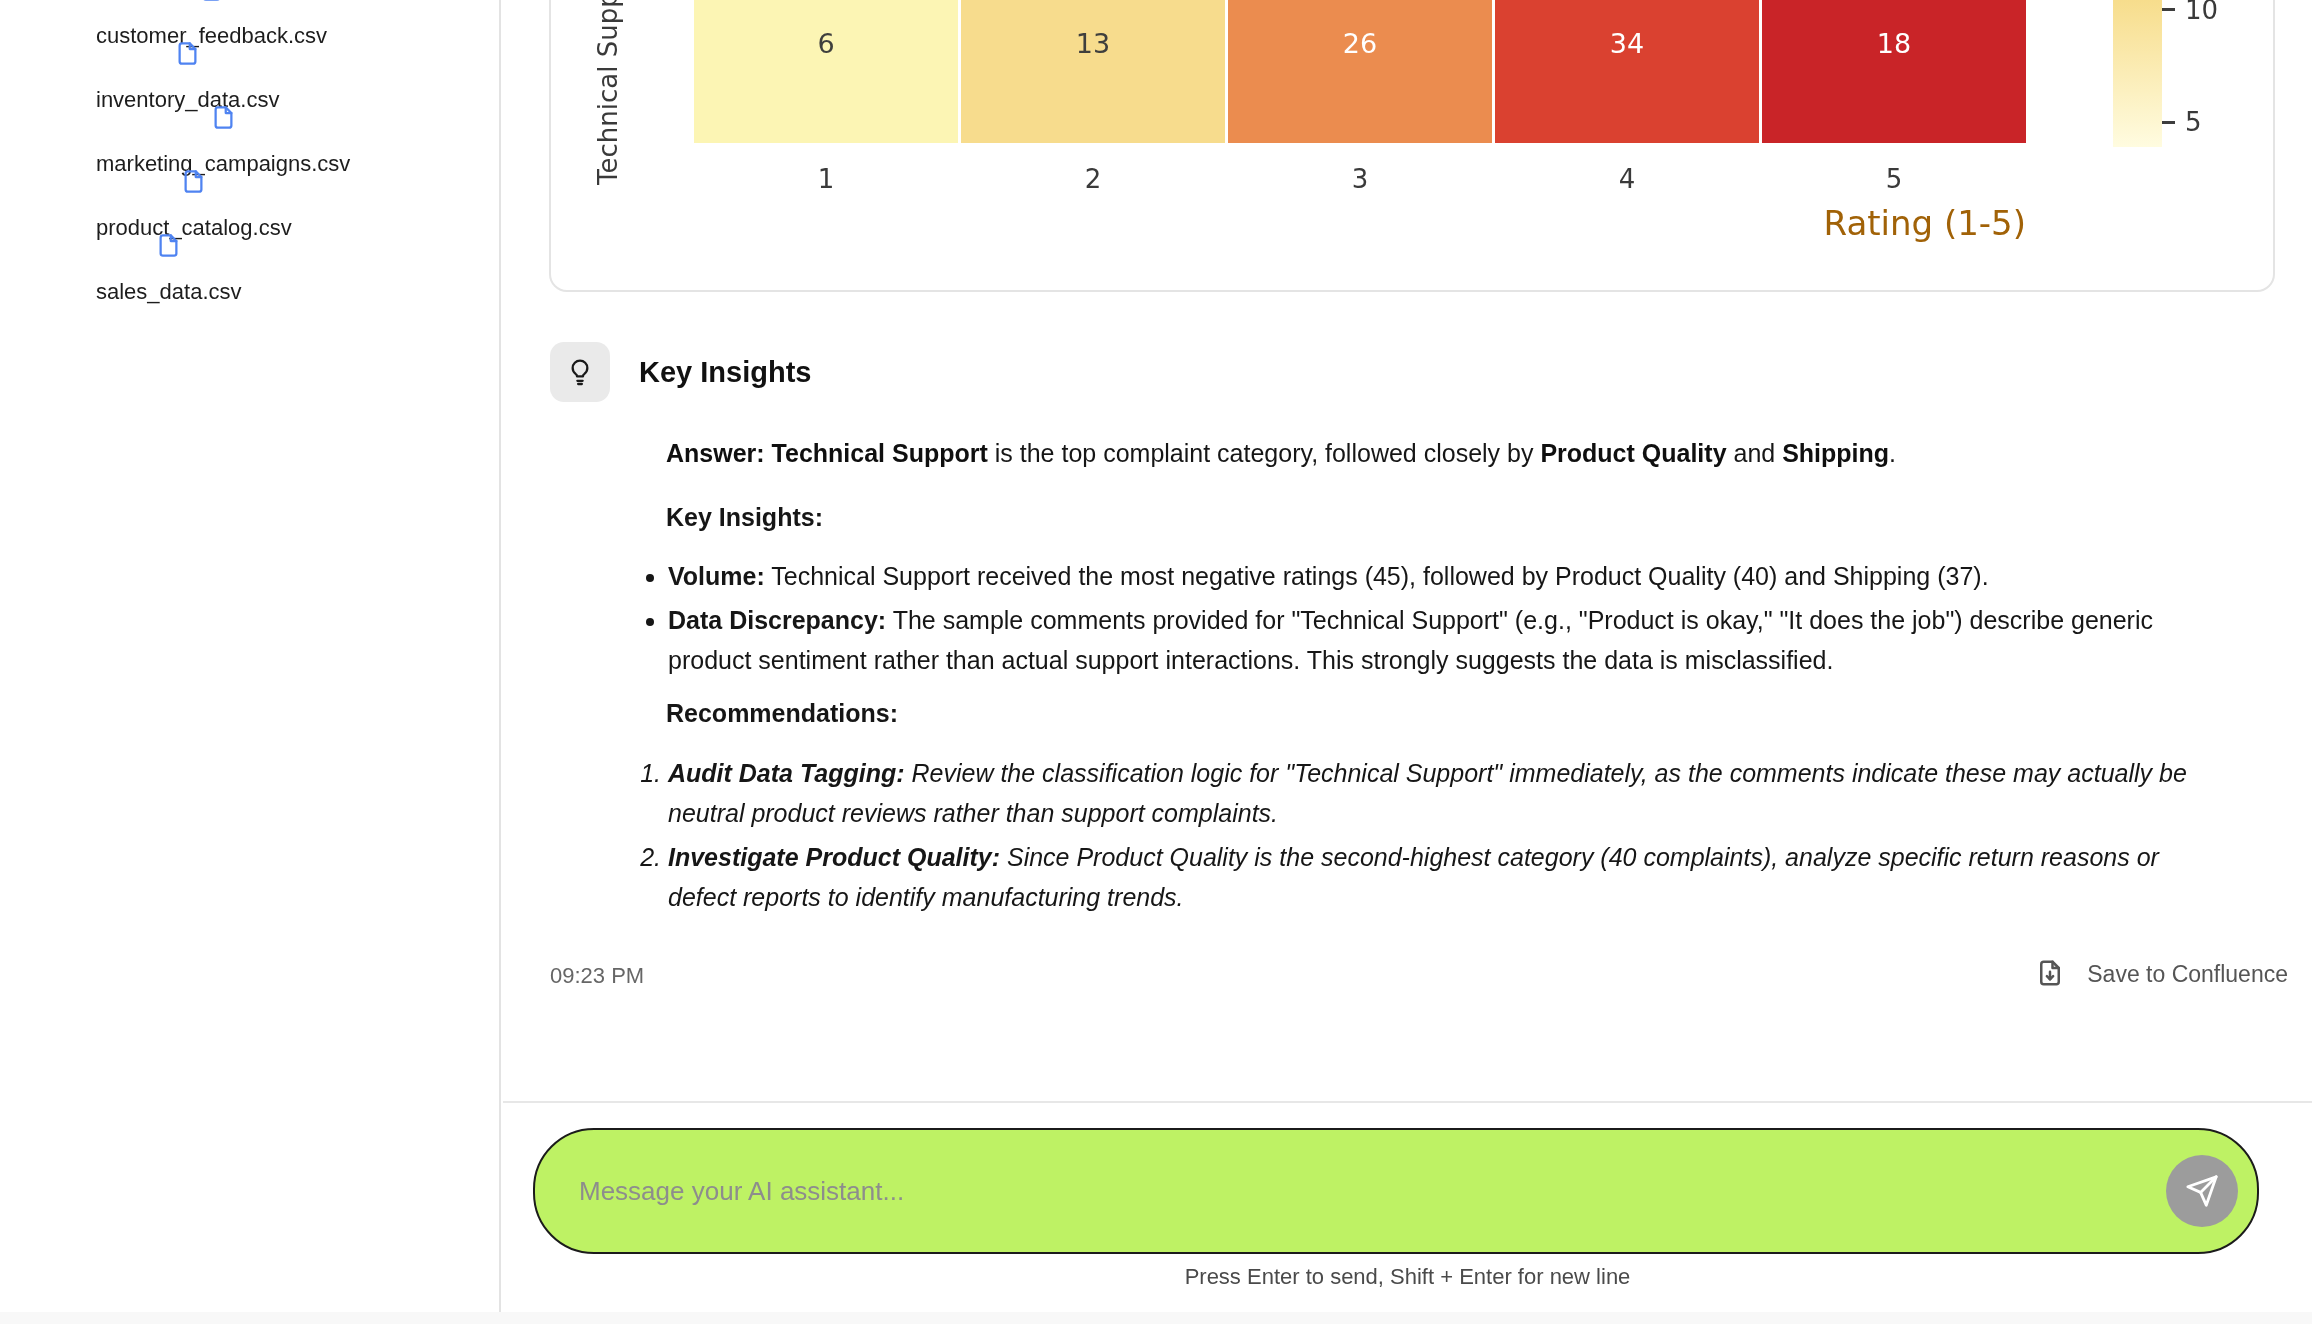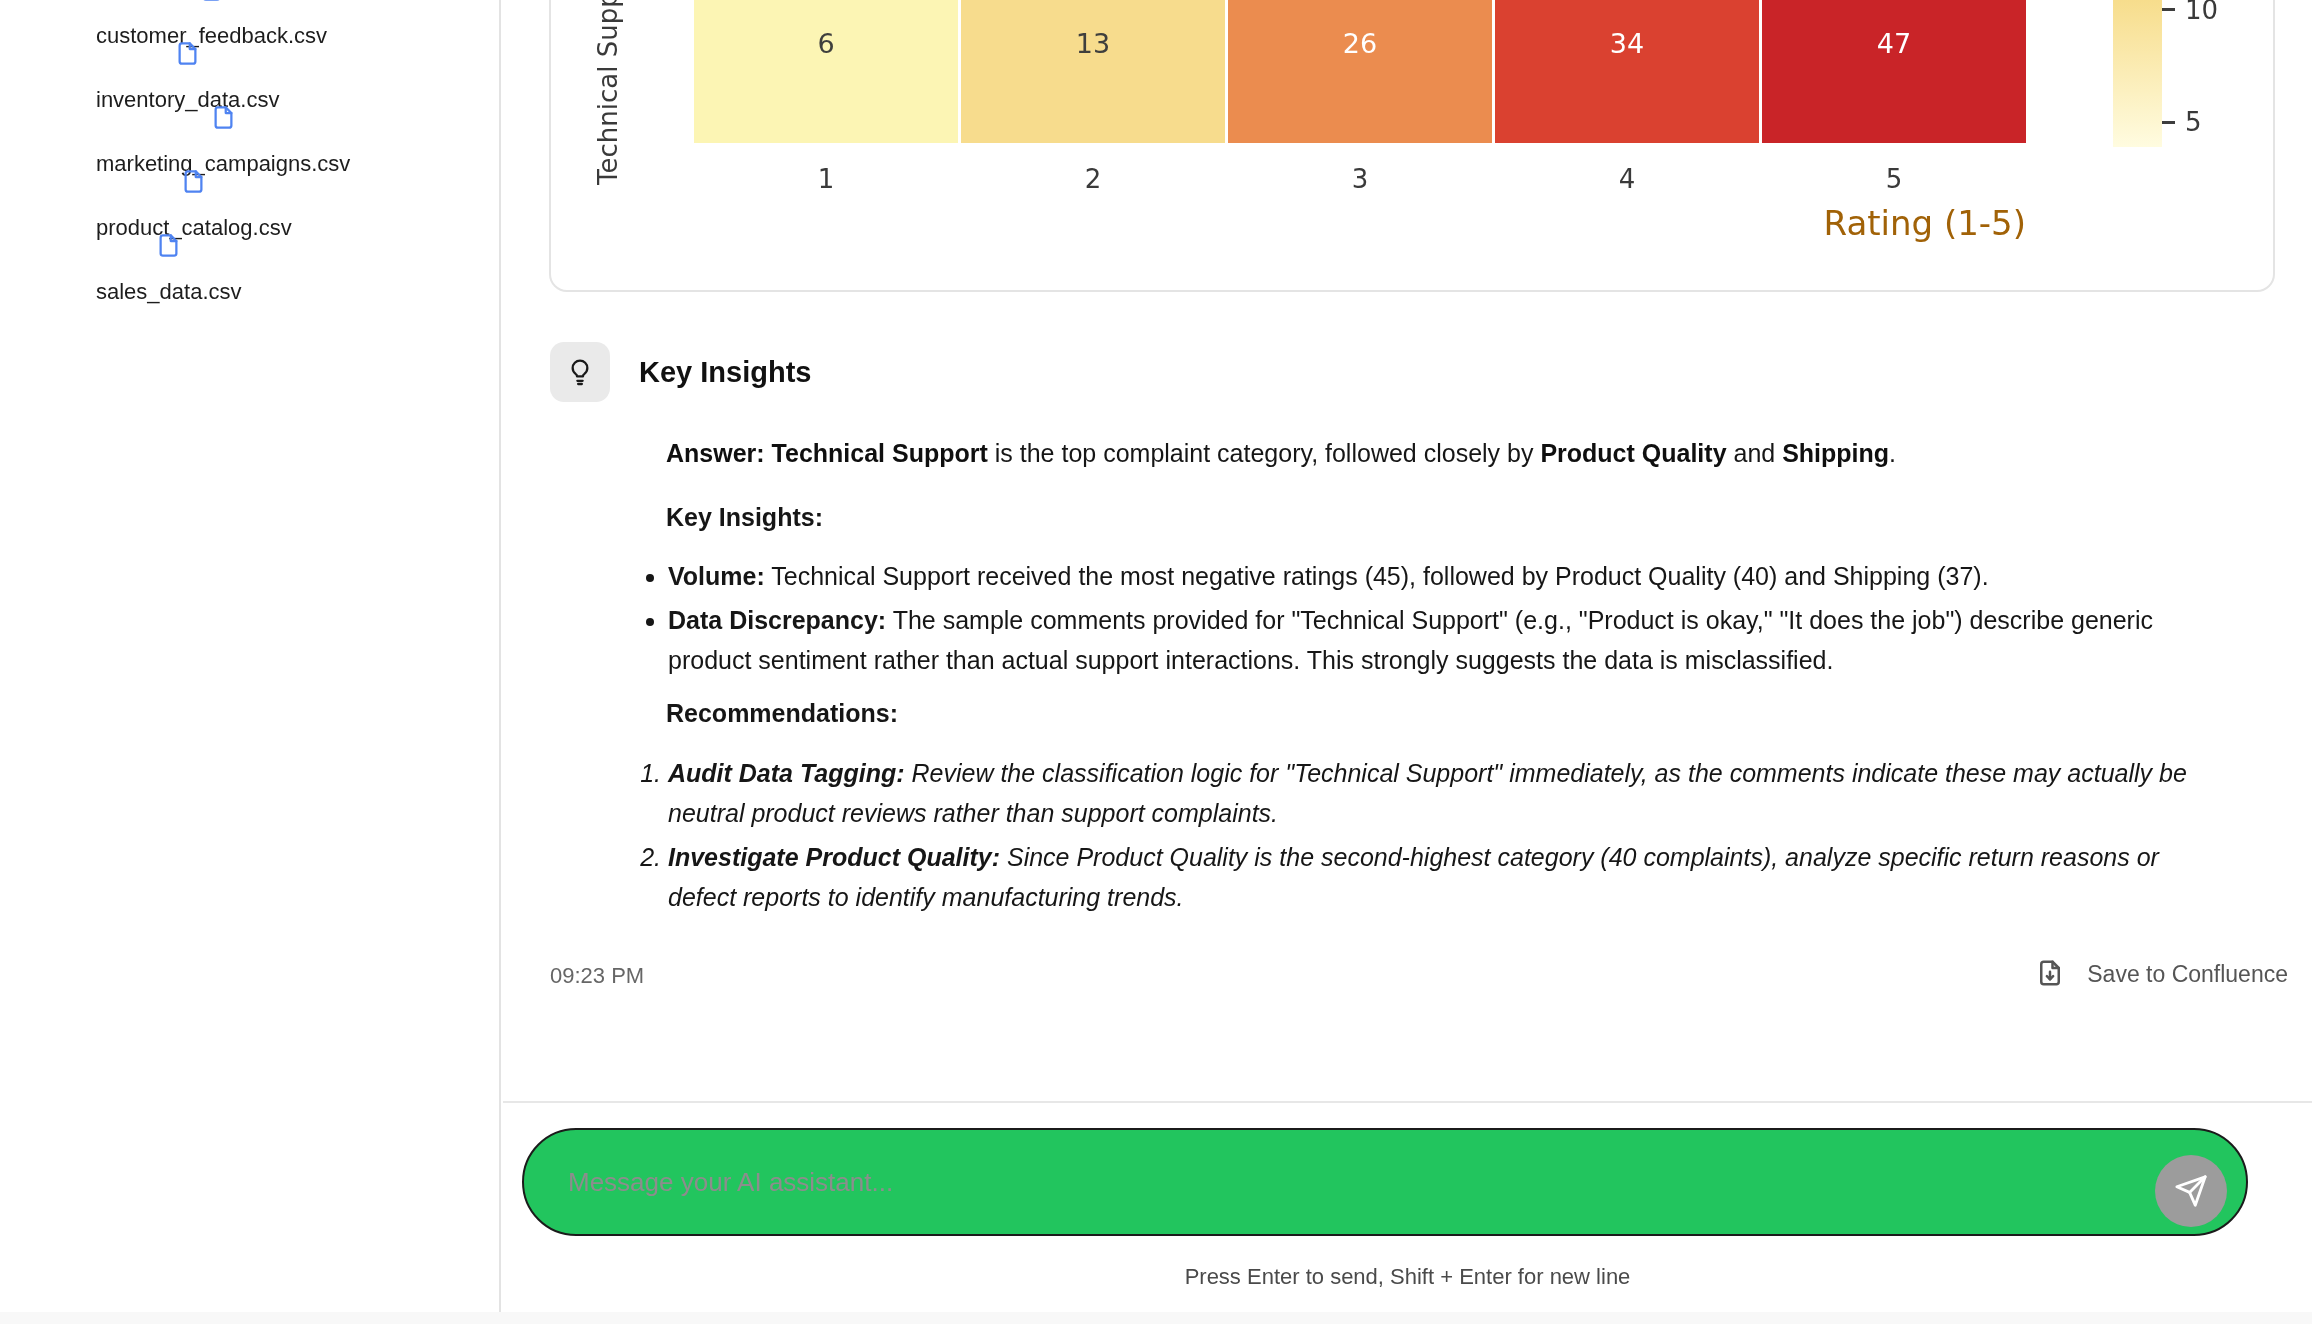--- a/index.html
+++ b/index.html
@@ -55,22 +55,22 @@
                line-height:28px; color:#666; }
   #save-btn { position:absolute; right:24px; top:958px; display:flex; align-items:flex-end;
               gap:22px; cursor:pointer; background:none; border:none;
               font-family:"Liberation Sans", sans-serif; }
   #save-btn svg { width:30px; height:30px; }
   #save-btn span { font-size:23px; color:#555; }
 
   
   #composer-divider { position:absolute; left:503px; top:1101px; width:1809px;
                       height:2px; background:#e7e7e7; }
-  #composer { position:absolute; left:522px; top:1128px; width:1726px; height:108px;
-              border:2.5px solid #1b1b1b; border-radius:61px; background:#22c55e; }
+  #composer { position:absolute; left:533px; top:1128px; width:1726px; height:126px;
+              border:2.5px solid #1b1b1b; border-radius:61px; background:#bef264; }
   #composer input { position:absolute; left:44px; top:0; width:1560px; height:100%;
                     border:none; outline:none; font-size:26px;
                     font-family:"Liberation Sans", sans-serif; color:#1d1d1d;
                     background:transparent; }
   #composer input::placeholder { color:#8d8d8d; opacity:1; }
   #send-btn { position:absolute; right:19px; top:25px; width:72px; height:72px;
               border-radius:50%; background:#9c9c9c; border:none; cursor:pointer;
               display:flex; align-items:center; justify-content:center; }
   #composer-hint { position:absolute; left:503px; top:1264px; width:1809px;
                    text-align:center; font-size:22px; color:#4a4a4a; }
@@ -126,21 +126,21 @@
 <div class="hm-cell" style="left: 961px; background: rgb(247, 220, 141);">
     <span style="color: rgb(63, 63, 61);">13</span>
   </div>
 <div class="hm-cell" style="left: 1228px; background: rgb(235, 140, 79);">
     <span style="color: rgb(255, 255, 255);">26</span>
   </div>
 <div class="hm-cell" style="left: 1495px; background: rgb(218, 65, 48);">
     <span style="color: rgb(255, 255, 255);">34</span>
   </div>
 <div class="hm-cell" style="left: 1762px; background: rgb(201, 36, 40);">
-    <span style="color: rgb(255, 255, 255);">47</span>
+    <span style="color: rgb(255, 255, 255);">18</span>
   </div>
 
 <div class="hm-xtick" style="left:694px">1</div>
 <div class="hm-xtick" style="left:961px">2</div>
 <div class="hm-xtick" style="left:1228px">3</div>
 <div class="hm-xtick" style="left:1495px">4</div>
 <div class="hm-xtick" style="left:1762px">5</div>
 
 <div id="hm-xlabel">Rating (1-5)</div>
 <div id="hm-ylabel">Technical Support</div>

